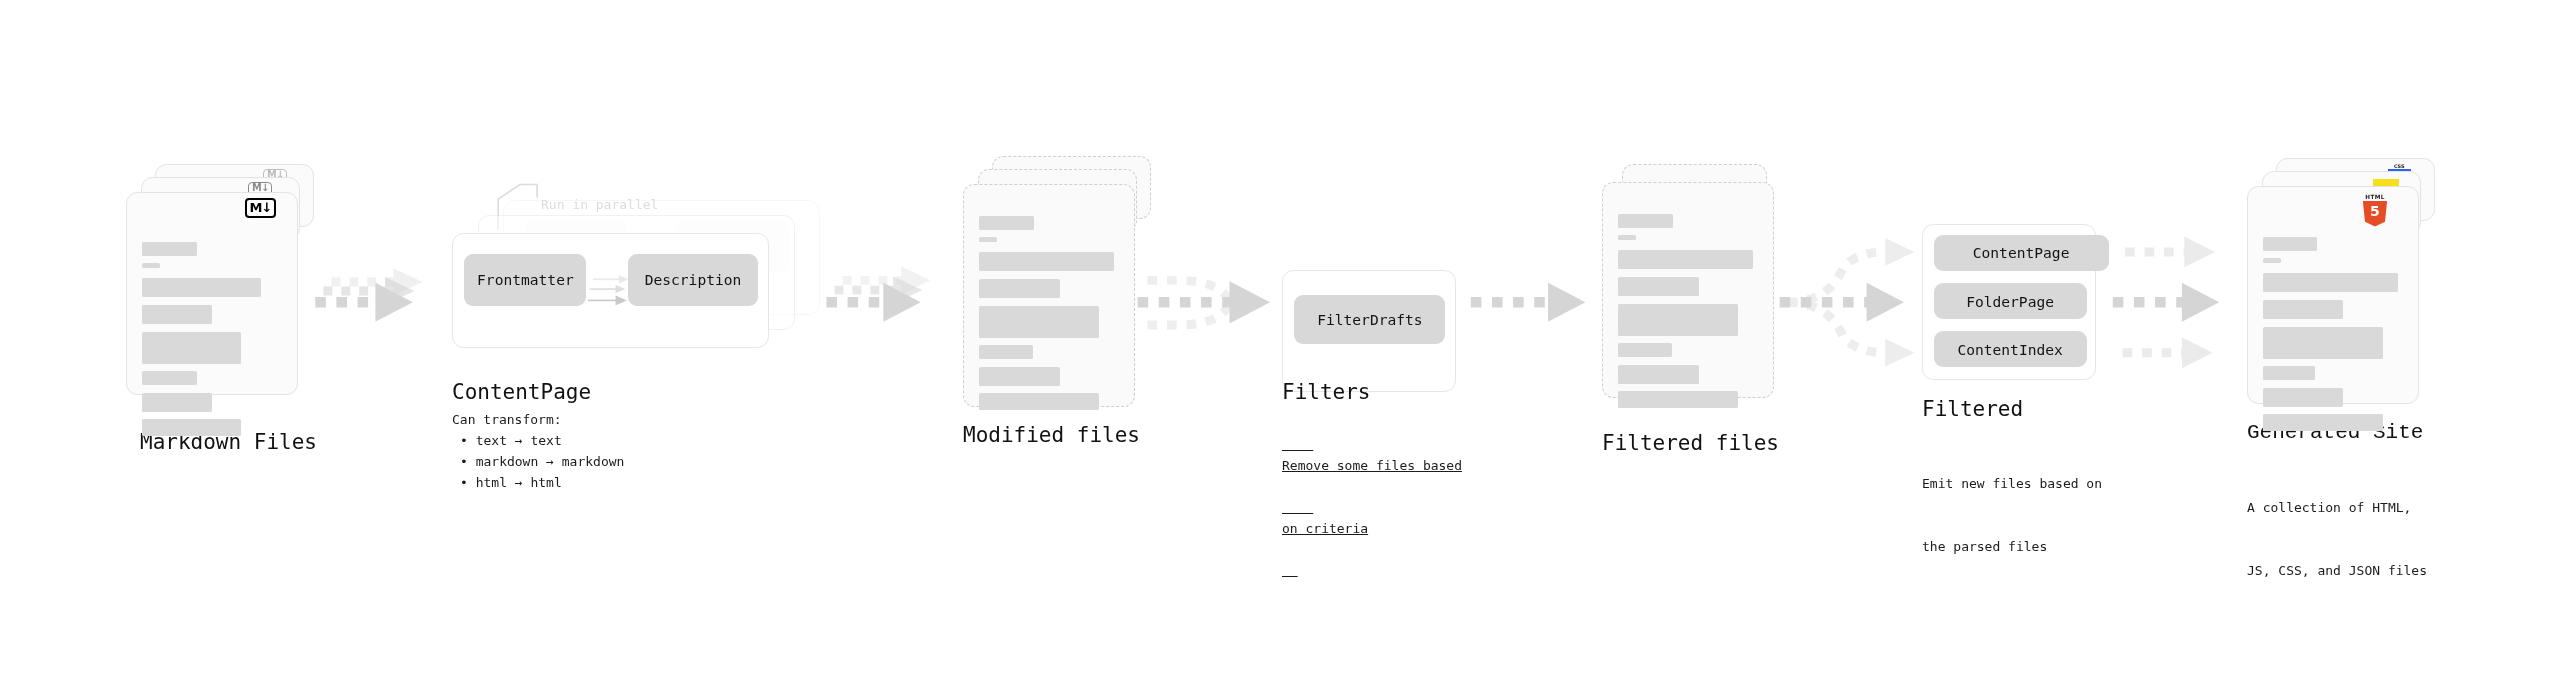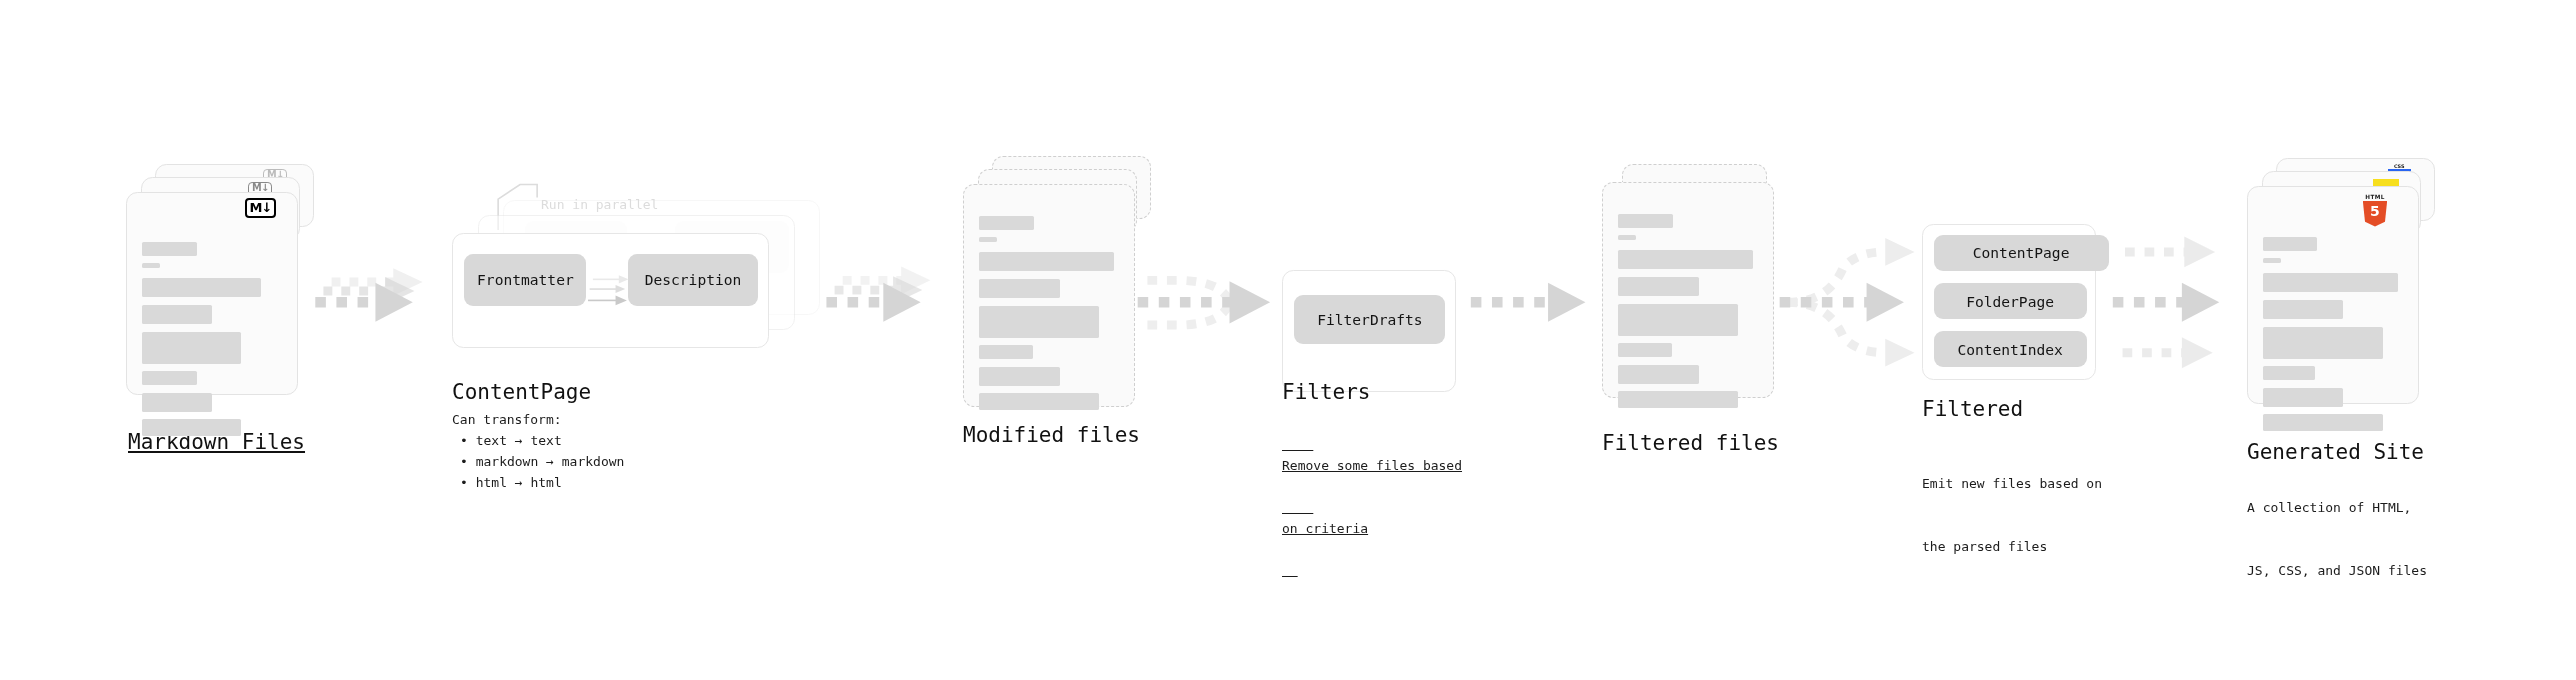--- a/index.html
+++ b/index.html
@@ -208,21 +208,21 @@
           <div class="doc-line" style="width:55px;height:14px;"></div>
           <div class="doc-line" style="width:70px;height:19.5px;"></div>
           <div class="doc-line" style="width:99px;height:16.3px;"></div>
         </div>
       </div>
       <div class="badge badge-md small ghost2" style="left:137px; top:4.9px; z-index:1;">M↓</div>
       <div class="badge badge-md small ghost1" style="left:122px; top:18px; z-index:2;">M↓</div>
       <div class="badge badge-md" style="left:119px; top:34px; z-index:10;">M↓</div>
     </div>
   </div>
-  <div class="title" style="left:128px; top:430px;text-decoration:underline;">Markdown Files</div>
+  <div class="title" style="left:140px; top:430px;">Markdown Files</div>
 
   <div class="node" style="left:452px; top:200px;">
 
     <div class="group-box box-ghost2" style="left:51px; top:0px; width:317px; height:115px;">
       <div class="pill ghost2" style="left:21px; top:19.5px; width:102px; height:52px;"></div>
       <div class="pill ghost2" style="left:171px; top:19.5px; width:114px; height:52px;"></div>
     </div>
     <div class="group-box box-ghost1" style="left:26px; top:15.4px; width:317px; height:115px;">
       <div class="pill ghost1" style="left:21px; top:19.5px; width:102px; height:52px;"></div>
       <div class="pill ghost1" style="left:171px; top:19.5px; width:114px; height:52px;"></div>
@@ -333,20 +333,20 @@
         <div class="cap">CSS</div>
         <div class="bar"></div>
       </div>
       <div class="badge badge-js" style="left:126px; top:21px; z-index:2;"></div>
       <div class="badge badge-html5" style="left:114px; top:36px; z-index:10;">
         <div class="cap">HTML</div>
         <div class="shield">5</div>
       </div>
     </div>
   </div>
-  <div class="title" style="left:2247px; top:440px;">Generated Site</div>
+  <div class="title" style="left:2247px; top:421px;font-family:Liberation Mono, monospace;">Generated Site</div>
   <div class="sub" style="left:2247px; top:455px;">
     <div>A collection of HTML,</div>
     <div>JS, CSS, and JSON files</div>
   </div>
 
 </div>
 
 
 </body></html>

